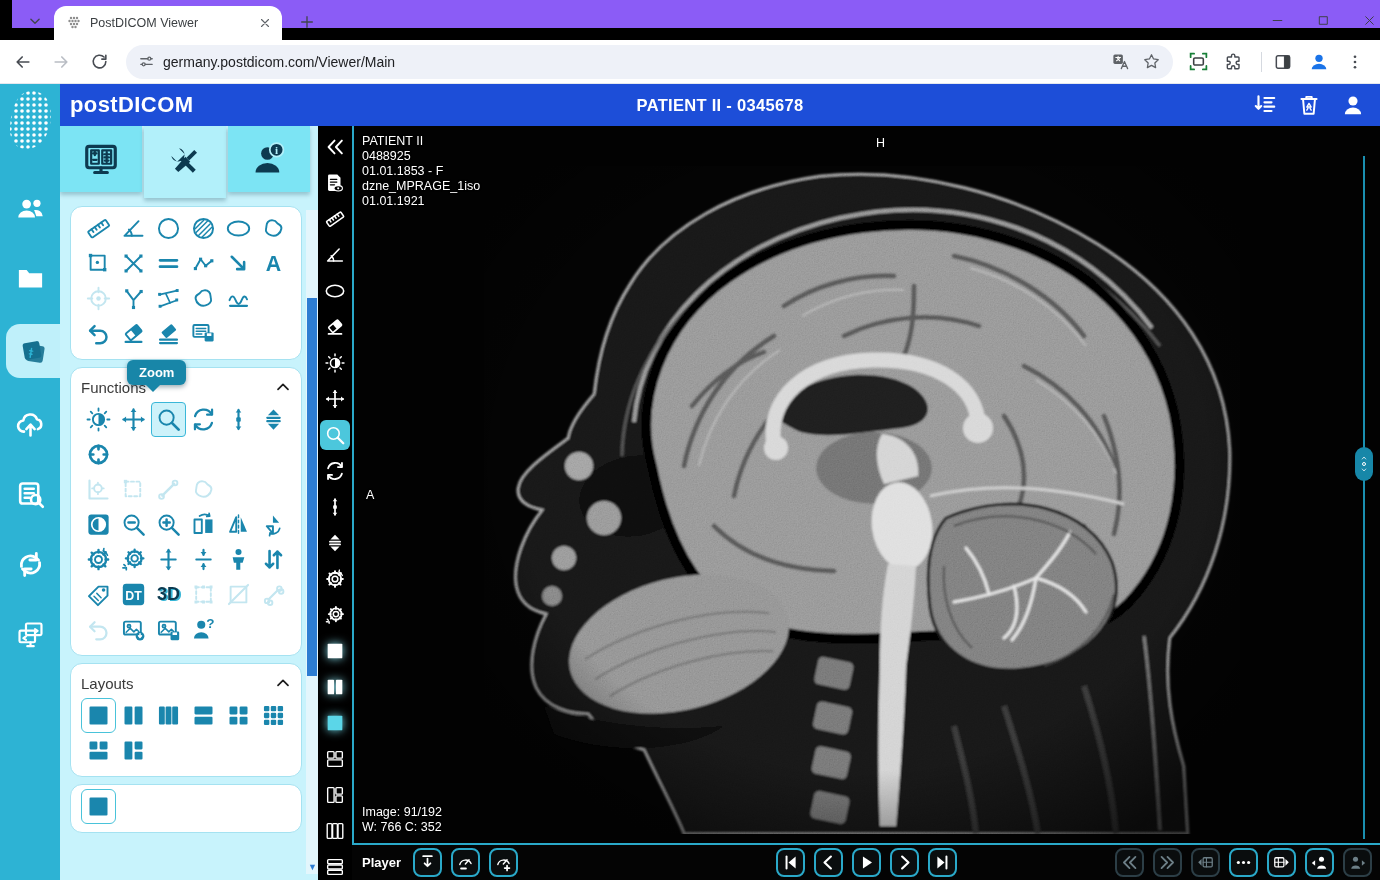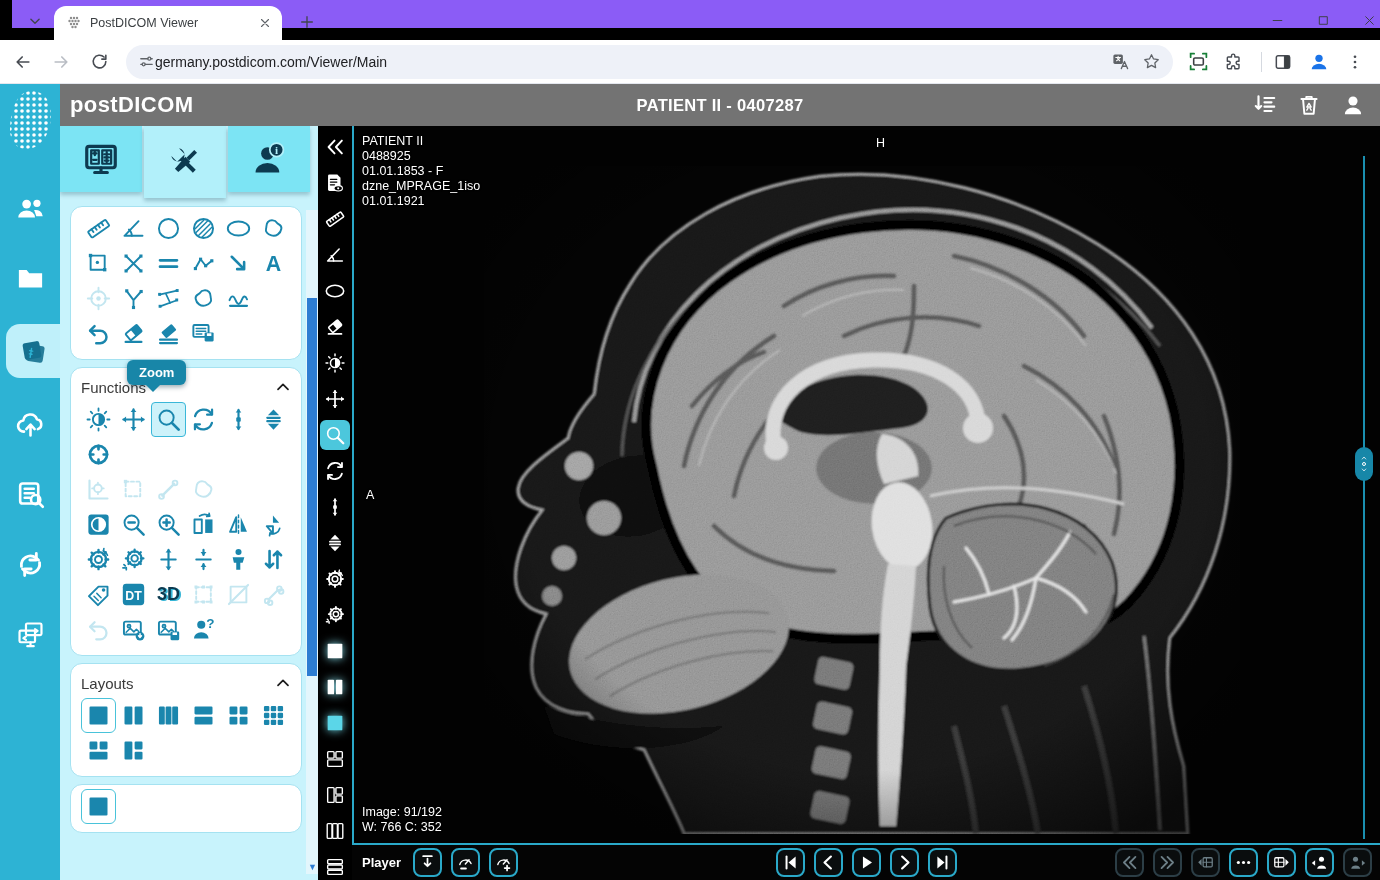--- a/index.html
+++ b/index.html
@@ -13,27 +13,27 @@
 .fav{width:16px;height:16px;margin:0 8px 0 4px}
 .ttitle{font-size:12.5px;color:#3c4043;flex:1;white-space:nowrap;overflow:hidden}
 .tclose{width:18px;height:18px;display:flex;align-items:center;justify-content:center;color:#5f6368}
 .newtab{position:absolute;left:282px;top:9px;width:26px;height:26px;display:flex;align-items:center;justify-content:center;color:#41454d}
 .wincontrols{position:absolute;right:0;top:0;height:40px;display:flex;align-items:center}
 .wc{width:46px;height:40px;display:flex;align-items:center;justify-content:center;color:#3c4043}
 .btoolbar{position:absolute;left:0;top:40px;width:100%;height:44px;background:#fff;border-bottom:1px solid #e4e7ee;display:flex;align-items:center}
 .navbtn{width:30px;height:30px;margin-left:8px;display:flex;align-items:center;justify-content:center;color:#474b52}
 .navbtn.dis{color:#b9bdc4}
 .urlbar{height:34px;flex:1;margin:0 10px 0 12px;background:#eef1f8;border-radius:17px;display:flex;align-items:center;padding:0 12px;min-width:0}
-.urltext{font-size:14px;color:#202124;margin-left:0;flex:1}
+.urltext{font-size:14px;color:#202124;margin-left:8px;flex:1}
 .uicon{color:#5f6368;display:flex;align-items:center;margin-left:12px}
 .bico{width:30px;height:30px;display:flex;align-items:center;justify-content:center;color:#474b52;margin-right:6px}
 .vsep{width:1px;height:20px;background:#d5d9e0;margin:0 6px}
 
 
-.appheader{position:absolute;left:60px;top:84px;width:1320px;height:42px;background:#737373;display:flex;align-items:center}
+.appheader{position:absolute;left:60px;top:84px;width:1320px;height:42px;background:#1d4ed8;display:flex;align-items:center}
 .logo{color:#fff;font-size:22px;font-weight:bold;letter-spacing:.4px;margin-left:10px}
 .apptitle{position:absolute;left:0;width:100%;text-align:center;color:#fff;font-size:16.5px;font-weight:bold;letter-spacing:.3px}
 .hacts{position:absolute;right:14px;display:flex;gap:18px}
 .hact{width:26px;height:26px;color:#fff}
 .rail{position:absolute;left:0;top:84px;width:60px;height:796px;background:#2db3d4;display:flex;flex-direction:column;align-items:center}
 .raillogo{margin:6px 0 34px 0;width:46px;height:60px}
 .ritem{width:60px;height:48px;display:flex;align-items:center;justify-content:center;color:#fff;margin-bottom:22px}
 .ritem.active{width:54px;margin-left:6px;height:54px;background:#bff0fa;border-radius:14px 0 0 14px;color:#15708f;align-self:flex-end}
 .ritem svg{width:31px;height:31px}
 
@@ -303,21 +303,21 @@
               <path d="M9.5 21h5M12 18v3"></path>
               <path d="M8.5 13.5l-2 1.3 2 1.3M15.5 10.5l2-1.3-2-1.3"></path>
             </svg>
           </span>
         </div>
       </div>
   </div>
 
   <div class="appheader">
     <span class="logo">postDICOM</span>
-    <span class="apptitle">PATIENT II - 0407287</span>
+    <span class="apptitle">PATIENT II - 0345678</span>
     <div class="hacts" id="header-actions">
         <div class="hact">
           <svg class="g" viewBox="0 0 24 24">
             <path d="M6 4v11.5M3.5 13L6 15.5 8.5 13" stroke-width="2"></path>
             <path d="M11.5 5.5h9M11.5 9.5h6.5M11.5 13.5h9M11.5 17.5h6.5" stroke-width="2"></path>
           </svg>
         </div>
         <div class="hact">
           <svg class="g" viewBox="0 0 24 24">
             <path d="M5 6.5h14M9.5 6.5V4.5h5v2" stroke-width="1.8"></path>

